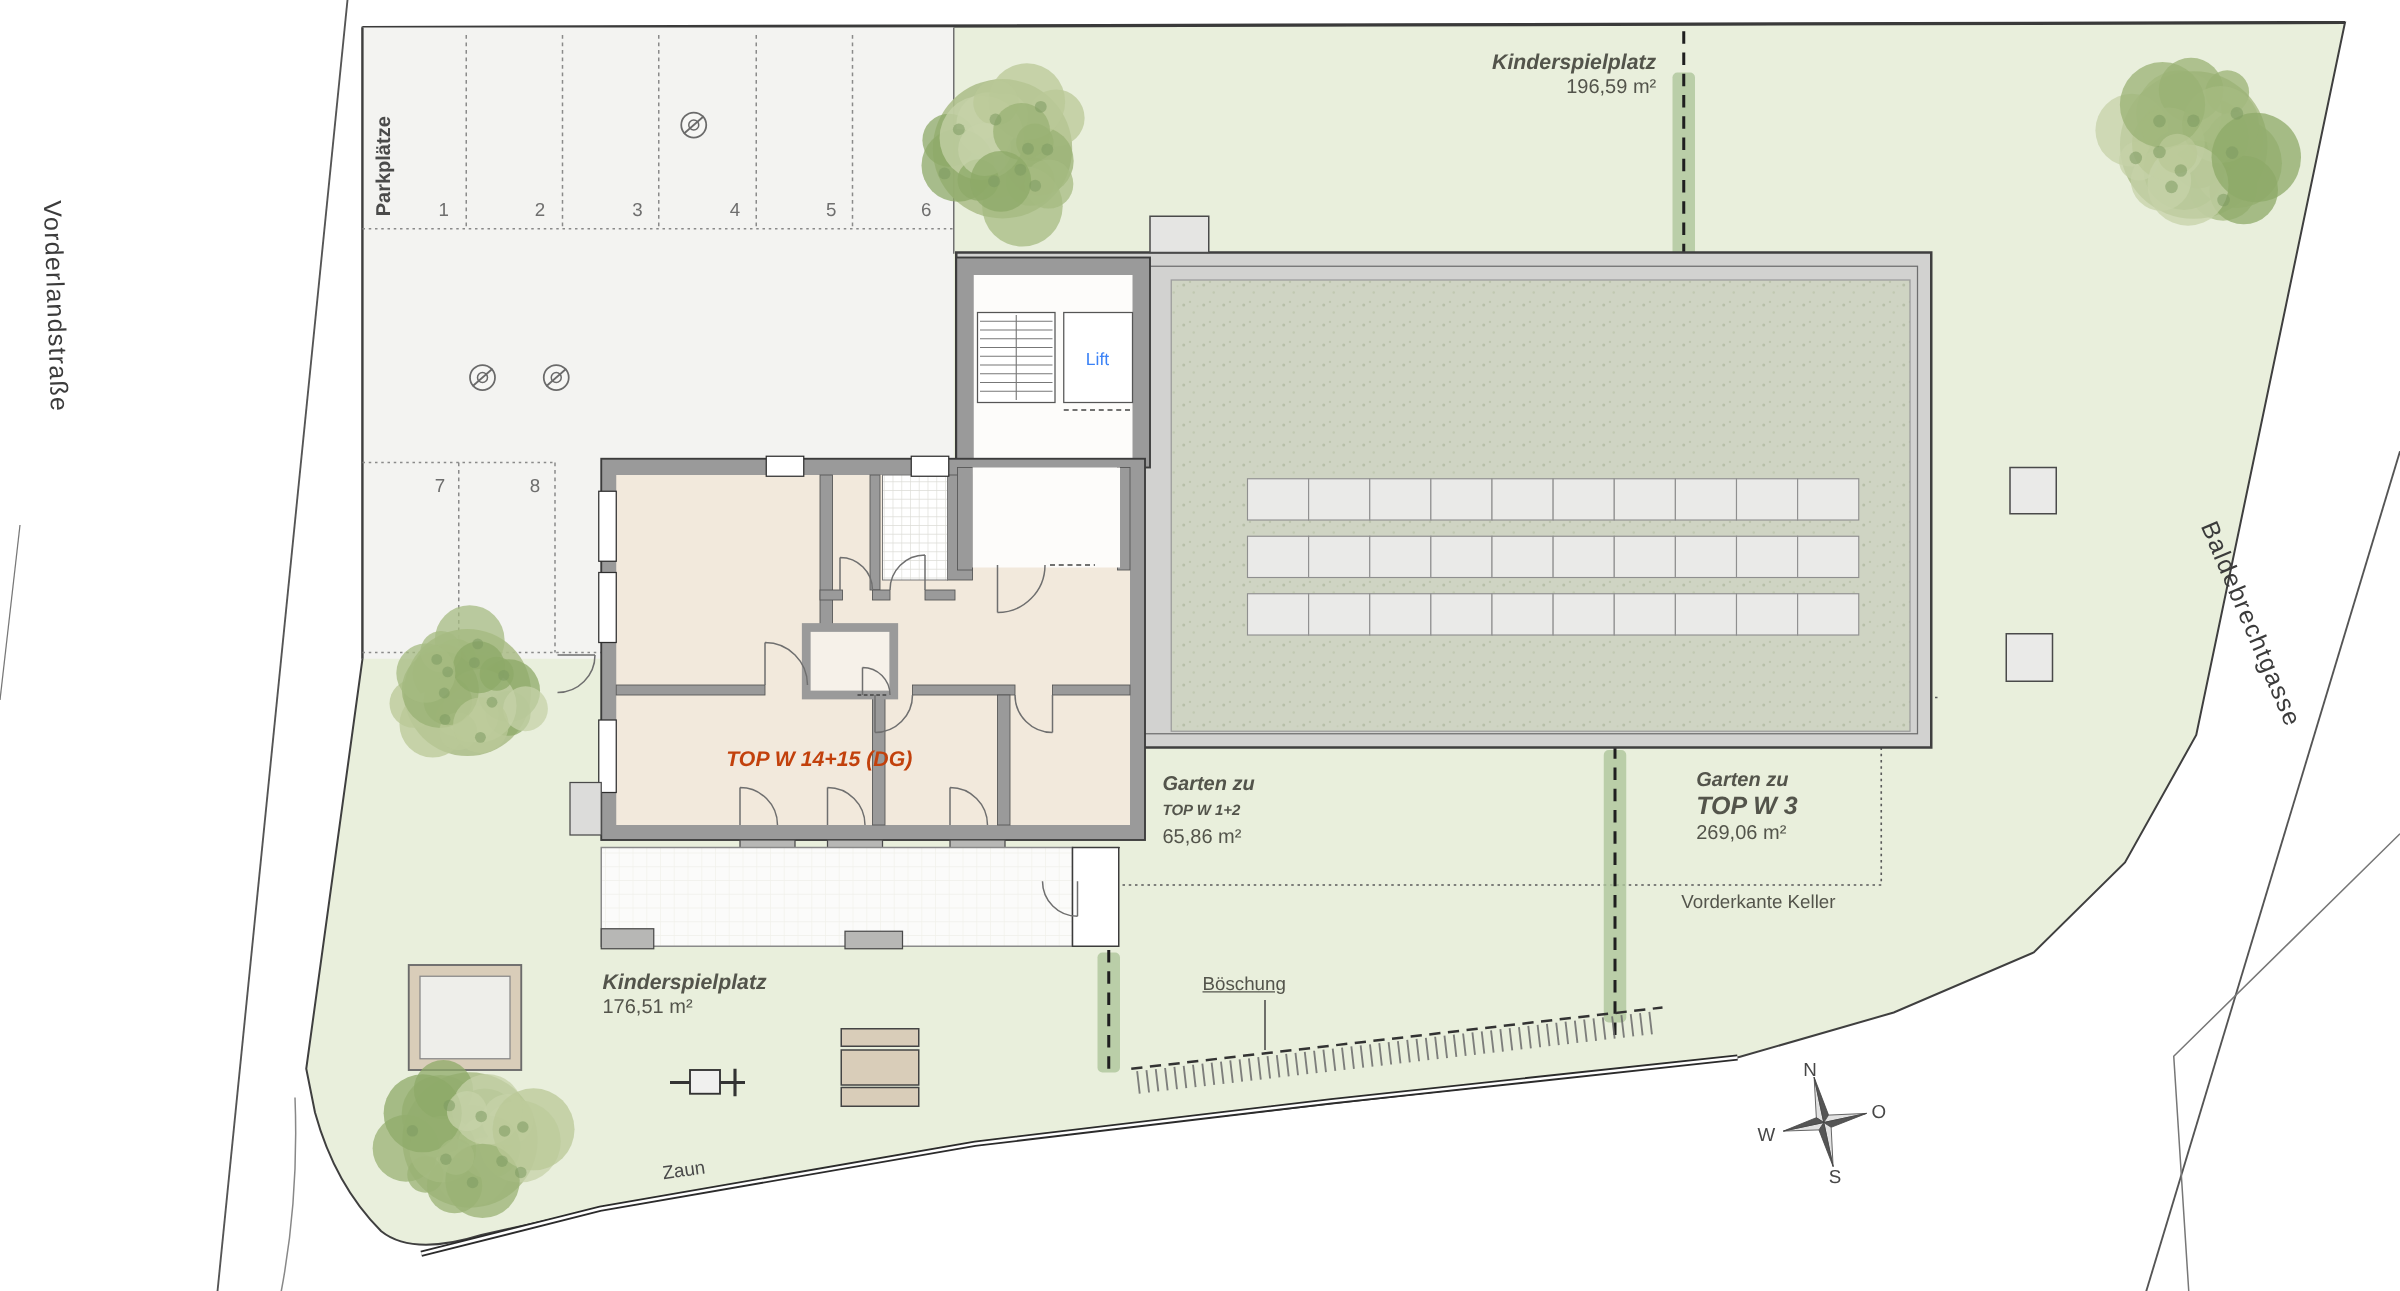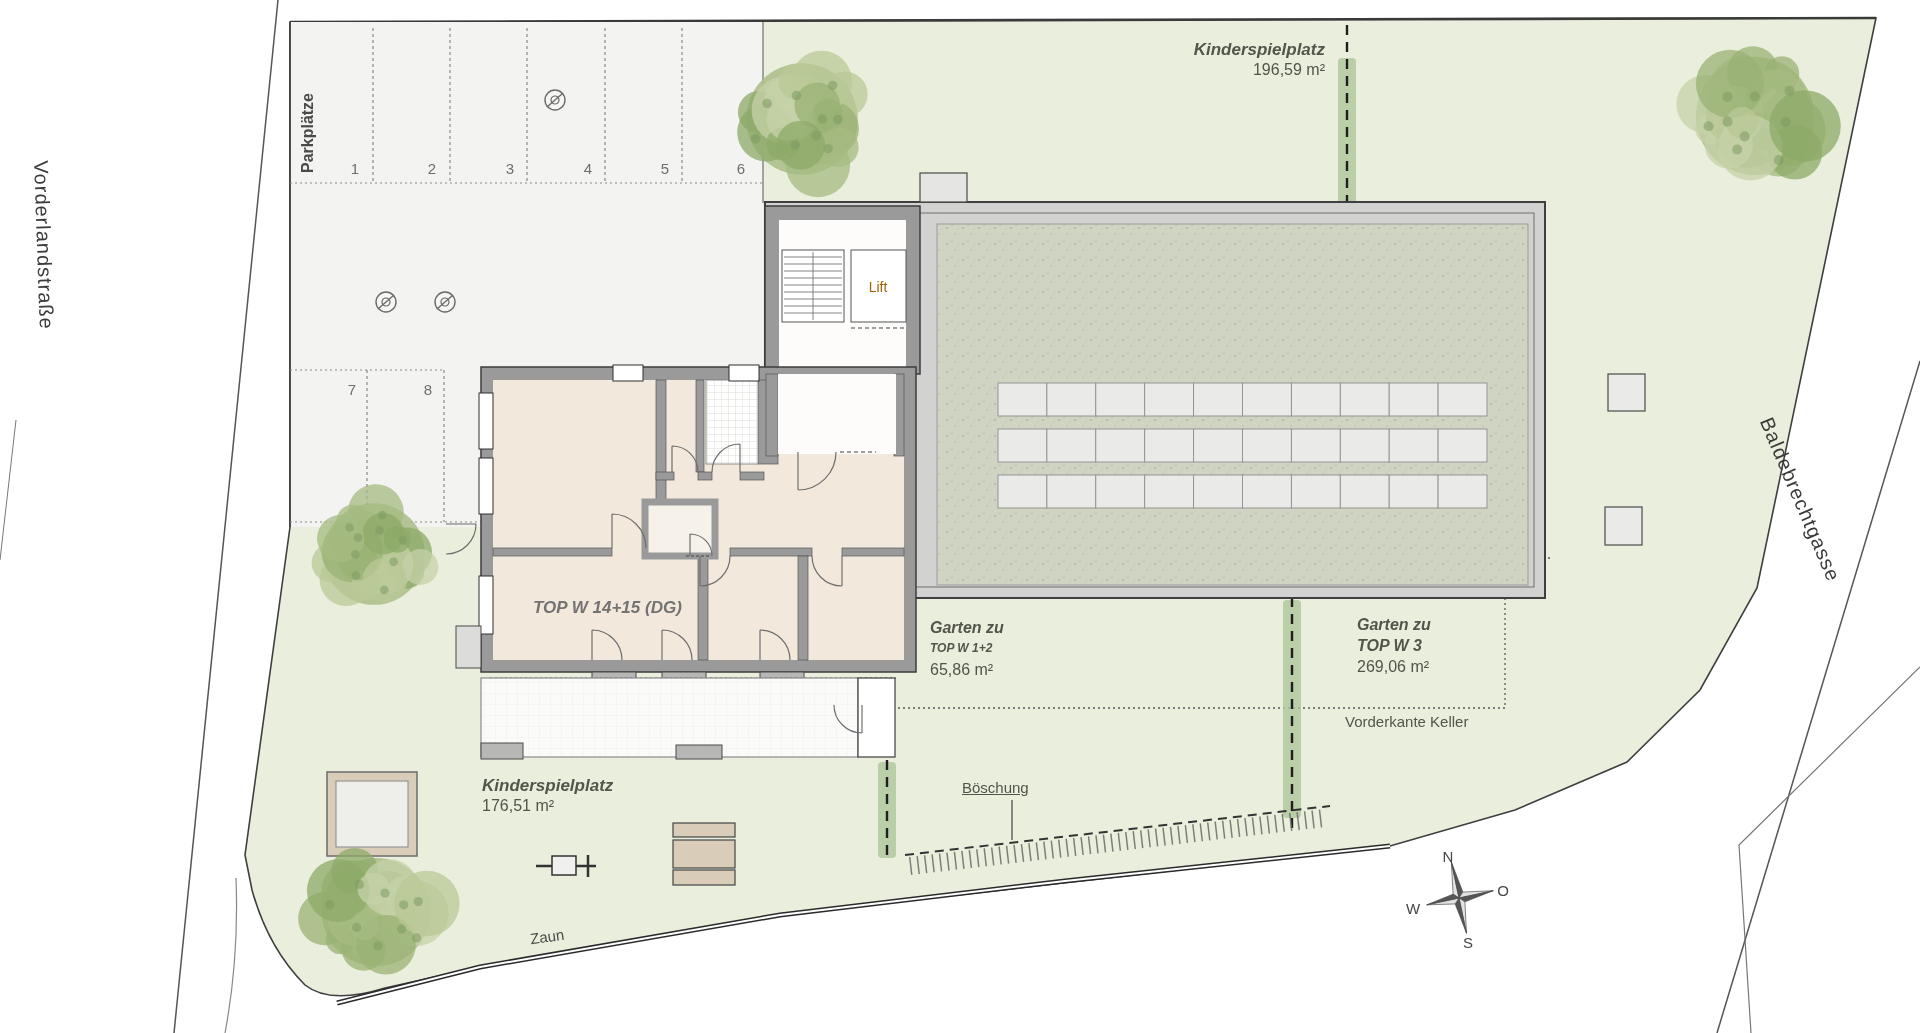--- a/index.html
+++ b/index.html
@@ -400,45 +400,45 @@
 
 <div class="num" style="left:355px;top:168px;">1</div>
 <div class="num" style="left:432px;top:168px;">2</div>
 <div class="num" style="left:510px;top:168px;">3</div>
 <div class="num" style="left:588px;top:168px;">4</div>
 <div class="num" style="left:665px;top:168px;">5</div>
 <div class="num" style="left:741px;top:168px;">6</div>
 <div class="num" style="left:352px;top:389px;">7</div>
 <div class="num" style="left:428px;top:389px;">8</div>
 
-<div class="small-lbl center" style="left:878px;top:287px;font-size:14px;color:#a16207;position:absolute;transform:translate(-50%,-50%);text-align:center;">Lift</div>
+<div class="small-lbl center" style="left:878px;top:287px;font-size:14px;color:#3b82f6;position:absolute;transform:translate(-50%,-50%);text-align:center;">Lift</div>
 
 <div class="lbl" style="left:533px;top:598px;">
-  <span class="b" style="color:#737373;">TOP W 14+15 (DG)</span>
+  <span class="b" style="color:#c2410c;margin-left:48px;">TOP W 14+15 (DG)</span>
 </div>
 
 <div class="lbl" style="left:1125px;top:40px;width:200px;text-align:right;">
   <div class="b">Kinderspielplatz</div>
   <div class="s">196,59 m²</div>
 </div>
 
 <div class="lbl" style="left:482px;top:776px;">
   <div class="b">Kinderspielplatz</div>
   <div class="s">176,51 m²</div>
 </div>
 
 <div class="lbl" style="left:930px;top:617px;line-height:21px;">
   <div class="b" style="font-size:16px;">Garten zu</div>
   <div class="b" style="font-size:12px;">TOP W 1+2</div>
   <div class="s">65,86 m²</div>
 </div>
 
 <div class="lbl" style="left:1357px;top:614px;line-height:21px;">
   <div class="b" style="font-size:16px;">Garten zu</div>
-  <div class="b" style="font-size:16px;">TOP W 3</div>
+  <div class="b" style="font-size:20px;">TOP W 3</div>
   <div class="s">269,06 m²</div>
 </div>
 
 <div class="small-lbl" style="left:1345px;top:713px;">Vorderkante Keller</div>
 
 <div class="small-lbl" style="left:962px;top:779px;text-decoration:underline;">Böschung</div>
 
 <div class="small-lbl" style="left:530px;top:928px;transform:rotate(-8deg);color:#4a4a4a;">Zaun</div>
 
 <div class="compass-letter" style="left:1448px;top:856px;">N</div>

